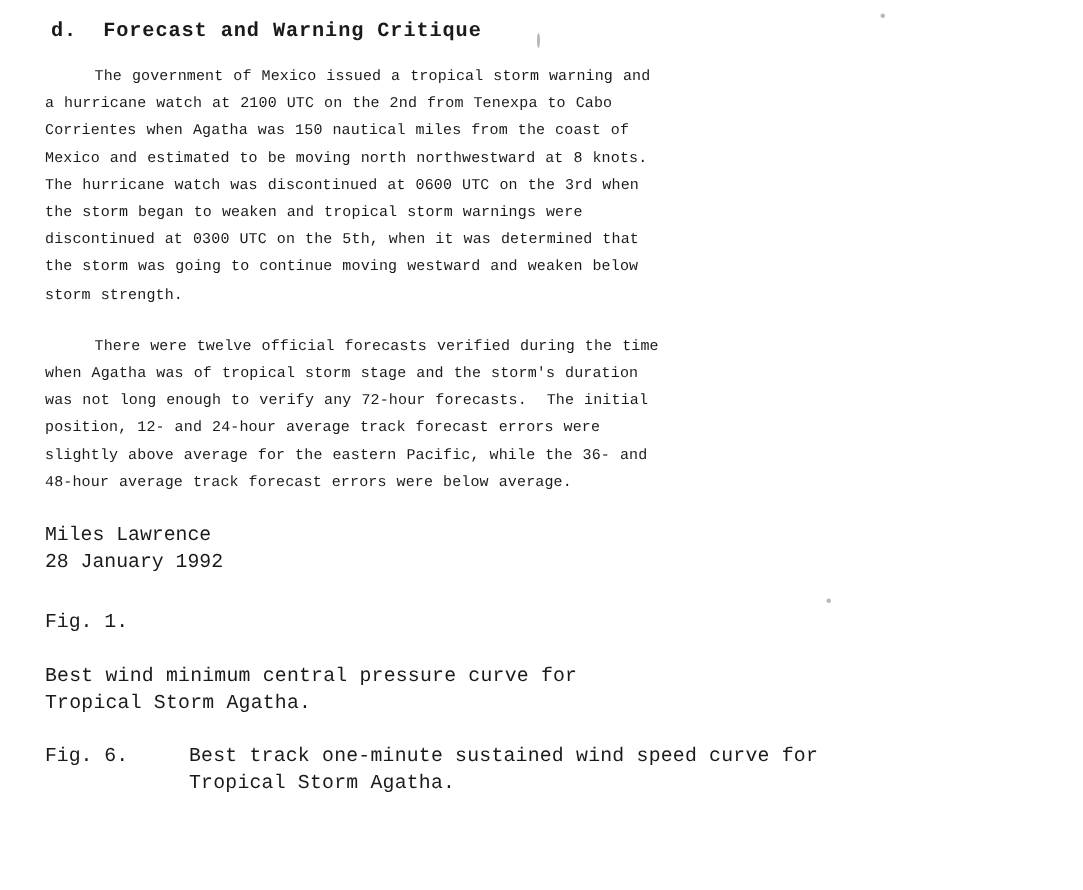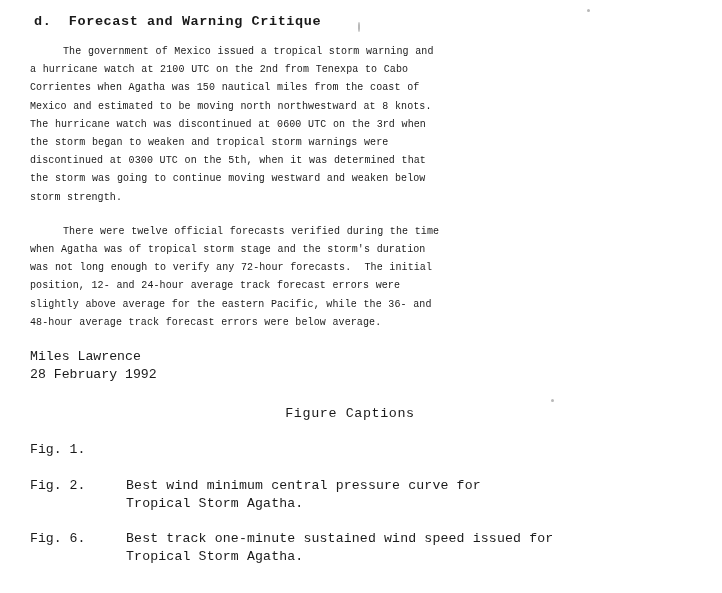--- a/index.html
+++ b/index.html
@@ -99,37 +99,35 @@
 storm strength.</p>
 
   <p class="para first-indent">     There were twelve official forecasts verified during the time
 when Agatha was of tropical storm stage and the storm's duration
 was not long enough to verify any 72-hour forecasts.  The initial
 position, 12- and 24-hour average track forecast errors were
 slightly above average for the eastern Pacific, while the 36- and
 48-hour average track forecast errors were below average.</p>
 
   <div class="signature">Miles Lawrence
-28 February 1992</div>
+28 January 1992</div>
 
-  <div class="captions-title">Figure Captions</div>
 
   <div class="fig-list">
 
     <div class="fig-row">
       <span class="fig-label">Fig. 1.</span>
     </div>
 
     <div class="fig-row">
-      <span class="fig-label">Fig. 2.</span>
       <span class="fig-text">Best wind minimum central pressure curve for
 Tropical Storm Agatha.</span>
     </div>
 
     <div class="fig-row">
       <span class="fig-label">Fig. 6.</span>
-      <span class="fig-text">Best track one-minute sustained wind speed issued for
+      <span class="fig-text">Best track one-minute sustained wind speed curve for
 Tropical Storm Agatha.</span>
     </div>
 
   </div>
 
 </div>
 
 </body></html>

